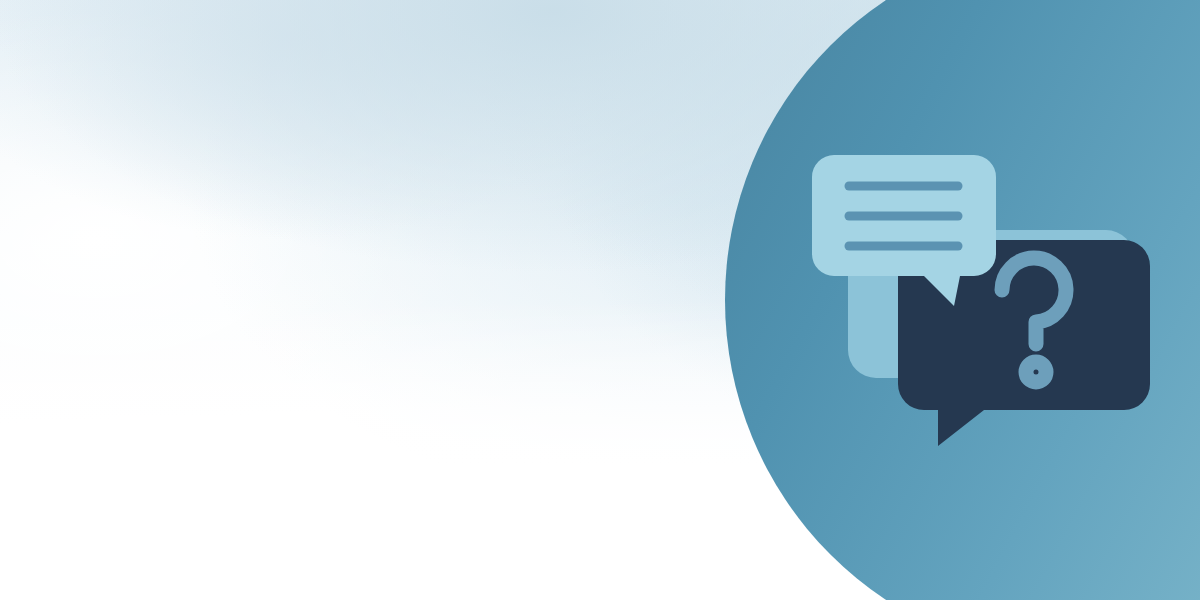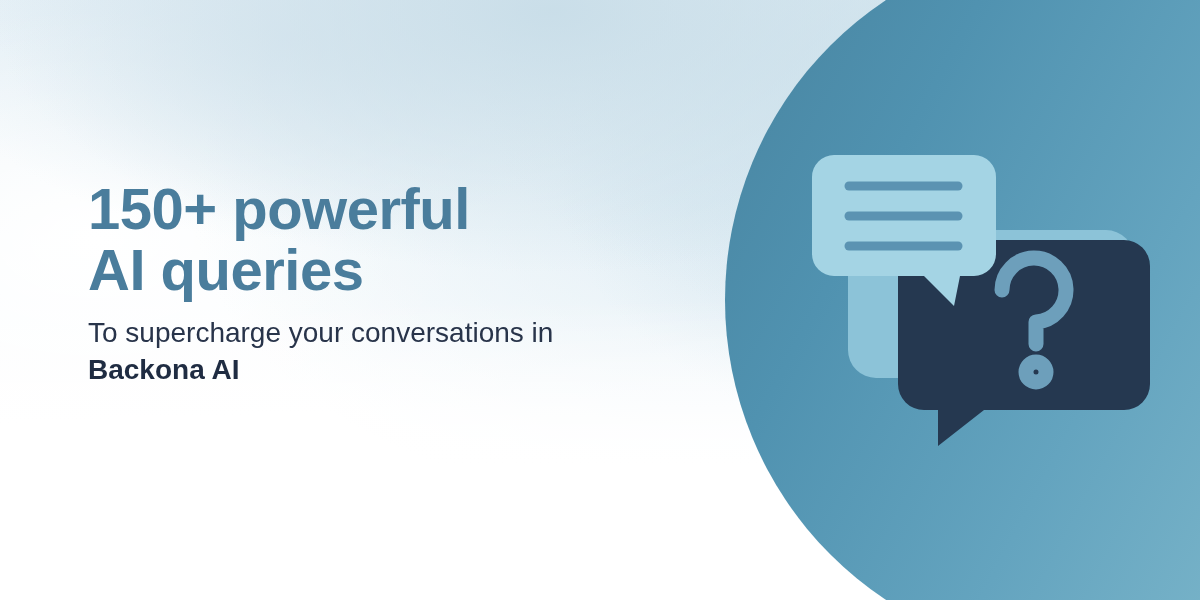--- a/index.html
+++ b/index.html
@@ -128,19 +128,14 @@
         <g stroke="#5b93b2" stroke-width="9" stroke-linecap="round">
           <line x1="43" y1="46" x2="152" y2="46"></line>
           <line x1="43" y1="76" x2="152" y2="76"></line>
           <line x1="43" y1="106" x2="152" y2="106"></line>
         </g>
       </g>
 
     </svg>
   </div>
 
-  <div class="copy">
-    <h1 class="headline">150+ powerful
-AI queries</h1>
-    <p class="subhead"><span>To supercharge your conversations in </span><span class="brand">Backona AI</span></p>
-  </div>
 
 </div>
 
 </body></html>

